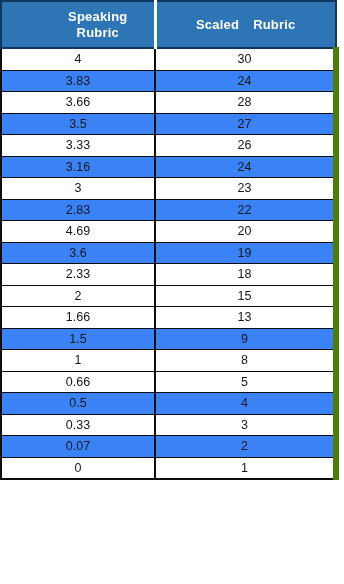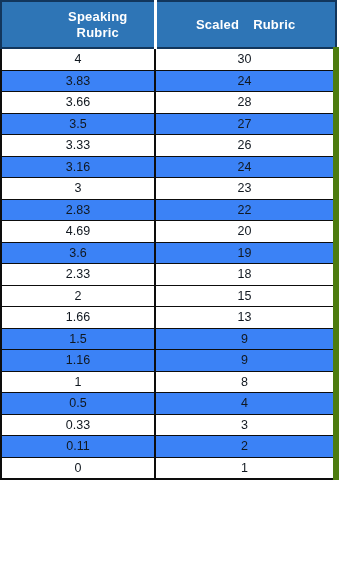--- a/index.html
+++ b/index.html
@@ -146,38 +146,38 @@
           <td class="cell-score">15</td>
         </tr>
         <tr class="data-row">
           <td class="cell-rubric">1.66</td>
           <td class="cell-score">13</td>
         </tr>
         <tr class="data-row band">
           <td class="cell-rubric">1.5</td>
           <td class="cell-score">9</td>
         </tr>
-        <tr class="data-row band">
-          <td class="cell-rubric">1.16</td>
-          <td class="cell-score">9</td>
-        </tr>
         <tr class="data-row">
           <td class="cell-rubric">1</td>
           <td class="cell-score">8</td>
+        </tr>
+        <tr class="data-row">
+          <td class="cell-rubric">0.66</td>
+          <td class="cell-score">5</td>
         </tr>
         <tr class="data-row band">
           <td class="cell-rubric">0.5</td>
           <td class="cell-score">4</td>
         </tr>
         <tr class="data-row">
           <td class="cell-rubric">0.33</td>
           <td class="cell-score">3</td>
         </tr>
         <tr class="data-row band">
-          <td class="cell-rubric">0.11</td>
+          <td class="cell-rubric">0.07</td>
           <td class="cell-score">2</td>
         </tr>
         <tr class="data-row">
           <td class="cell-rubric">0</td>
           <td class="cell-score">1</td>
         </tr>
       </tbody>
   </table>
 </div>
 

